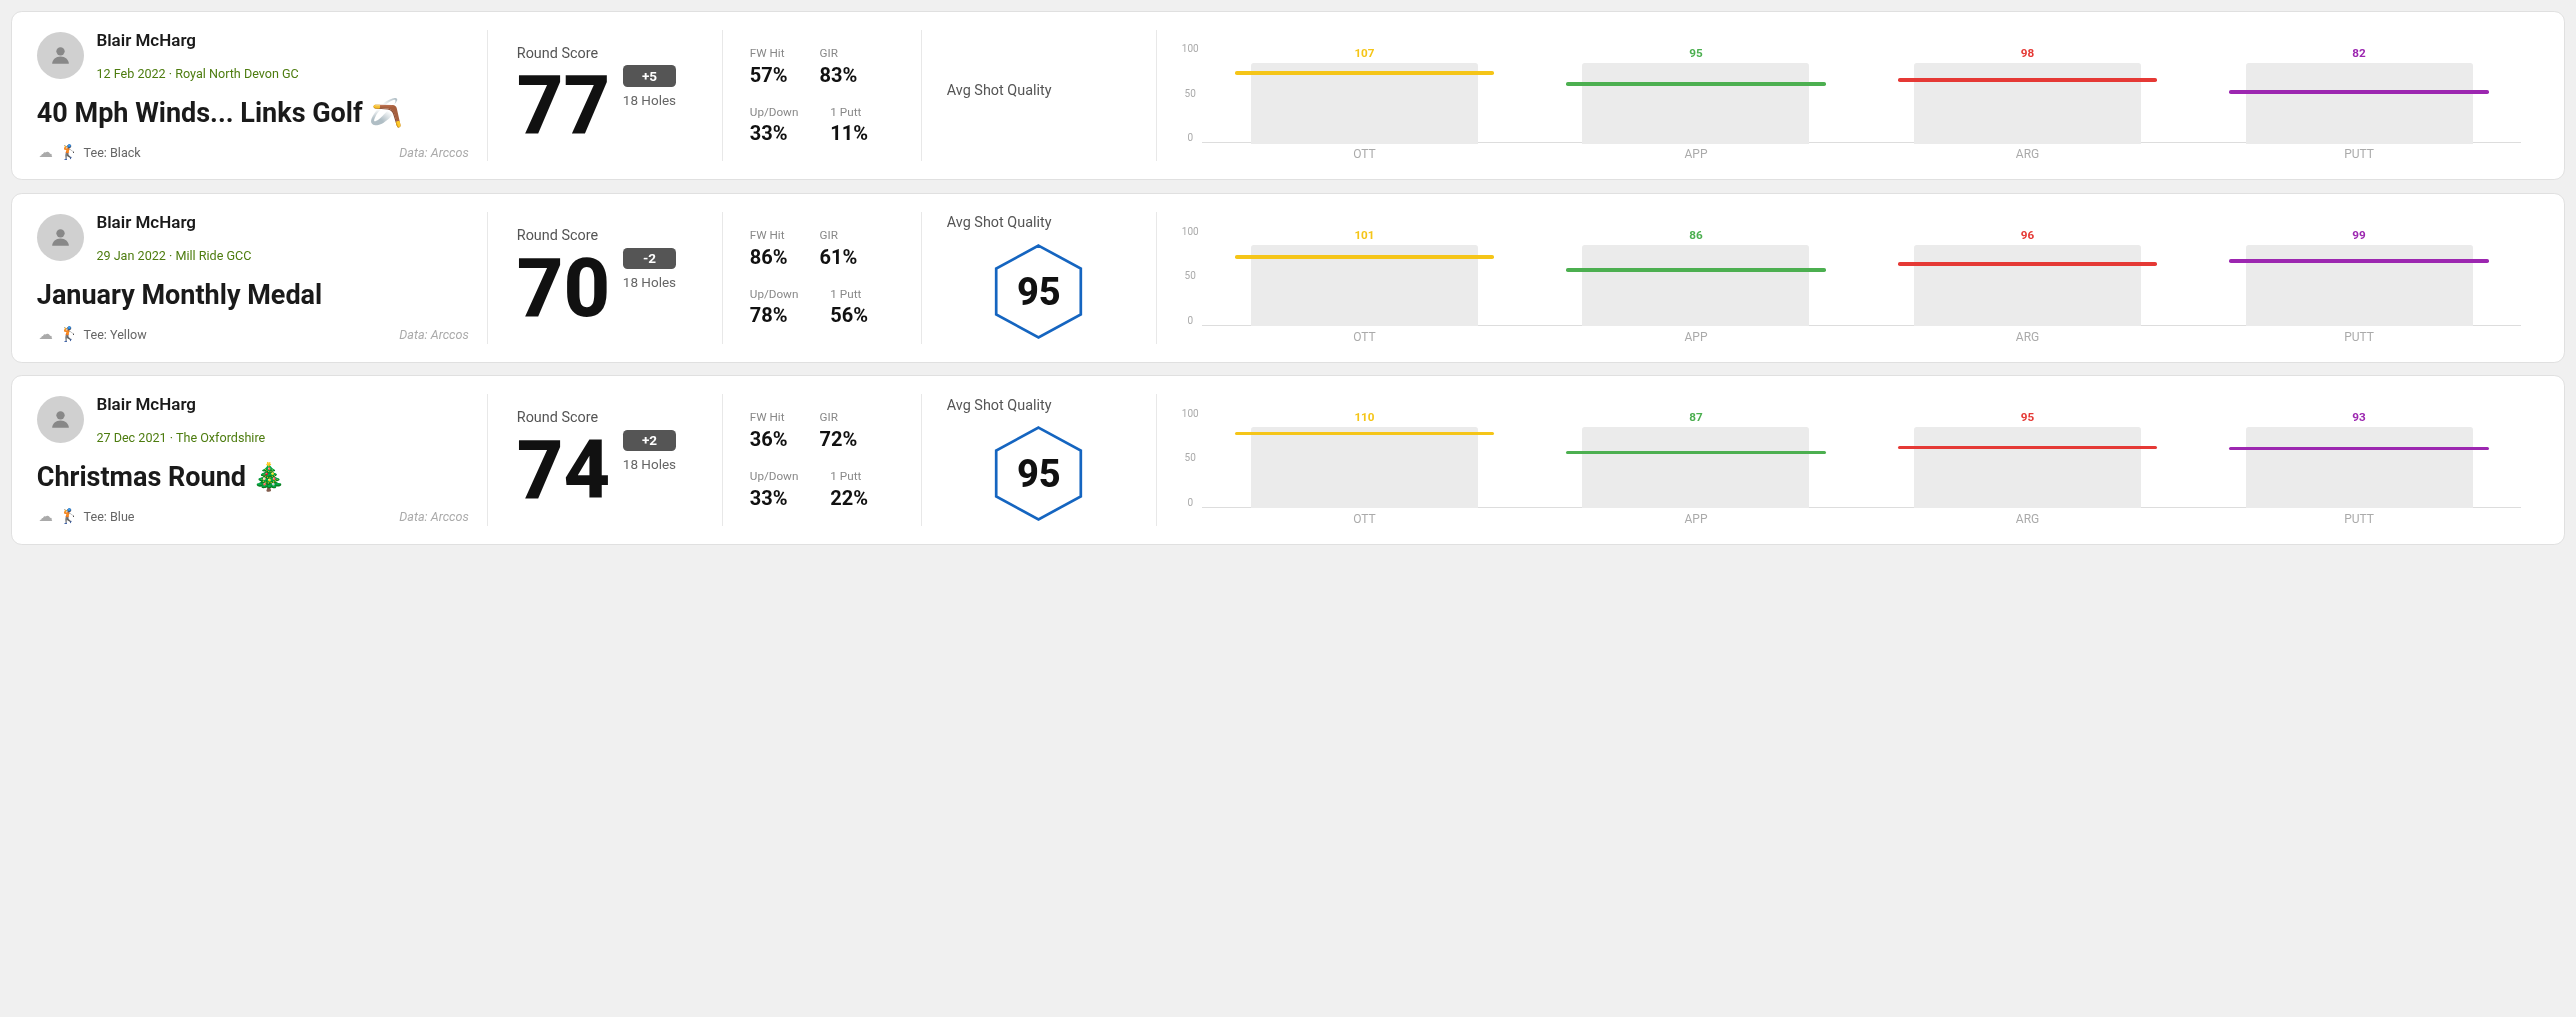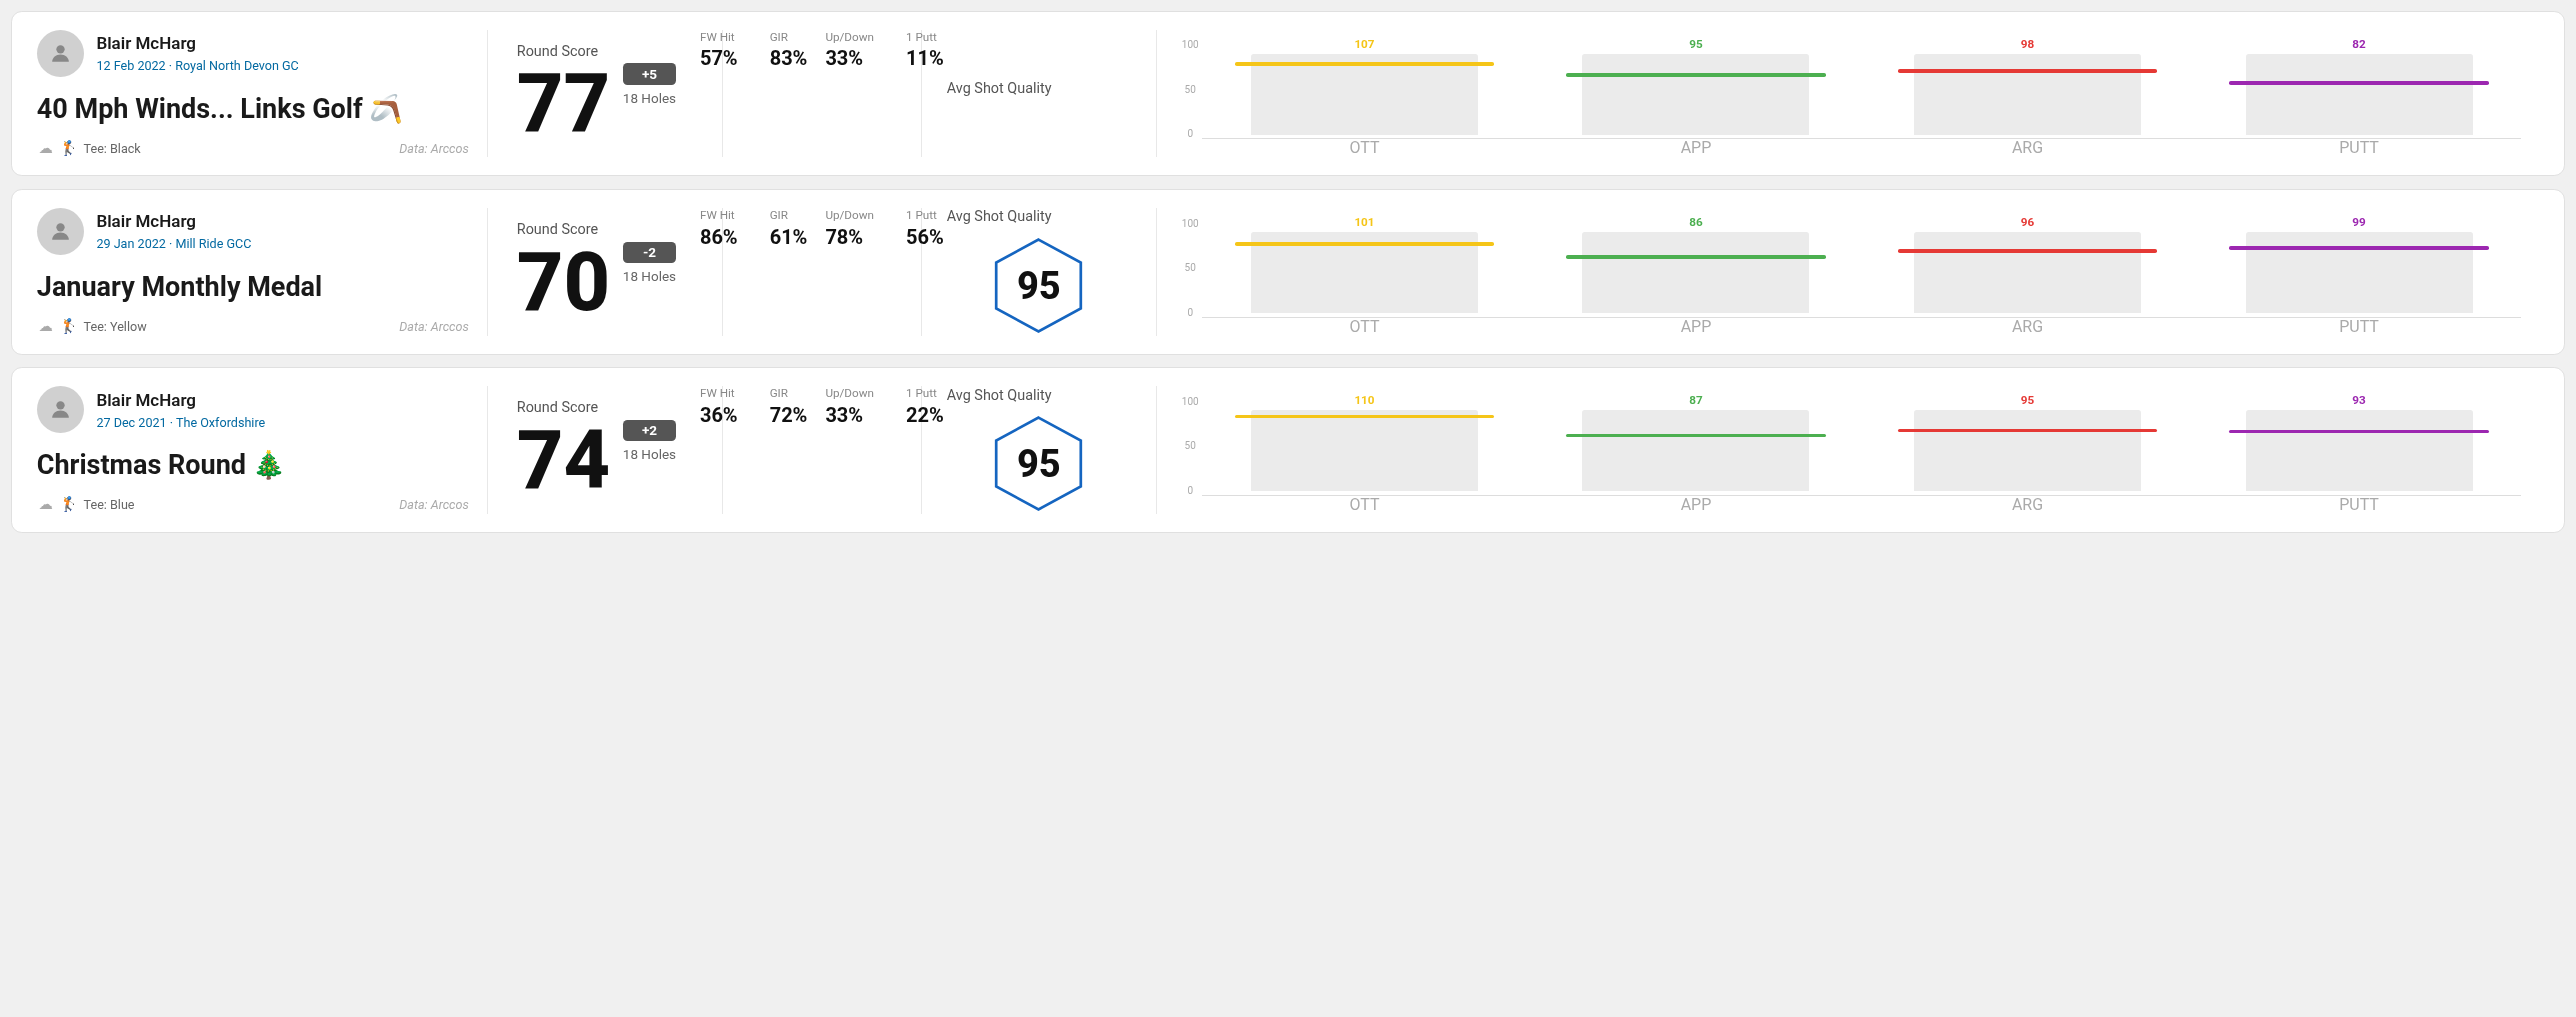--- a/index.html
+++ b/index.html
@@ -49,22 +49,22 @@
       flex-shrink: 0;
     }
     .avatar svg { width: 25px; height: 25px; fill: #888; }
     .user-info .user-name {
       font-size: 17px;
       font-weight: 600;
       color: #1a1a1a;
     }
     .user-info .user-meta {
       font-size: 12.6px;
-      color: #0369a1;
-      margin-top: 5px;
+      color: #4d7c0f;
+      margin-top: 16px;
     }
     .round-title {
       font-size: 27px;
       font-weight: 700;
       color: #1a1a1a;
       margin: 9px 0 14.4px 0;
       display: flex;
       align-items: center;
       gap: 7.2px;
     }
@@ -144,21 +144,21 @@
       color: #666;
     }
 
     
     .card-stats {
       width: 199px;
       flex-shrink: 0;
       padding: 0 27px;
       border-right: 0.9px solid #e8e8e8;
       display: flex;
-      flex-direction: row;
+      flex-direction: column;
       justify-content: center;
       gap: 18px;
     }
     .stats-row {
       display: flex;
       gap: 32px;
     }
     .stat-item .stat-label {
       font-size: 11.7px;
       color: #888;
@@ -284,21 +284,21 @@
       border-radius: 2.7px 2.7px 0 0;
     }
     .bar-line {
       position: absolute;
       bottom: 0;
       width: 80%;
       height: 3.6px;
       border-radius: 1.8px;
     }
     .x-label {
-      font-size: 16px;
+      font-size: 12px;
       color: #aaa;
       margin-top: 3.6px;
     }
     .chart-baseline {
       position: absolute;
       bottom: 18px;
       left: 0;
       right: 0;
       height: 0.9px;
       background: #ddd;

